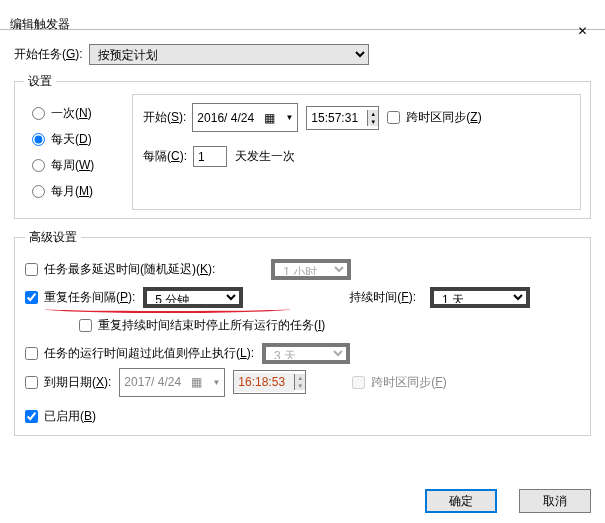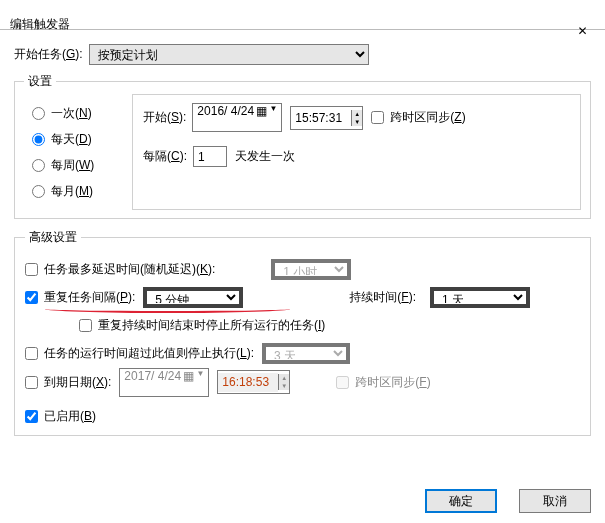--- a/index.html
+++ b/index.html
@@ -23,21 +23,21 @@
     fieldset { border: 1px solid #d0d0d0; margin: 0 0 10px 0; padding-top:4px; }
     legend { padding: 0 4px; }
 
     .cols { display: flex; gap: 12px; }
     .radios { width: 96px; padding: 6px 4px 6px 8px; }
     .radios label { display: flex; align-items: center; gap: 6px; height: 26px; }
     .radios input { margin: 0; }
 
     .startbox { flex: 1; border: 1px solid #d0d0d0; padding: 8px 10px; }
     .startbox .row { margin-bottom: 14px; }
-    .datebox { display: inline-flex; align-items: flex-start; border: 1px solid #7a7a7a; height: 29px; padding: 0 4px; gap: 2px; }
+    .datebox { display: inline-flex; align-items: center; border: 1px solid #7a7a7a; height: 29px; padding: 0 4px; gap: 10px; }
     .spin { display: inline-flex; align-items: center; border: 1px solid #7a7a7a; height: 24px; }
     .spin input { border: none; height: 19px; width: 60px; }
     .spin .btns { display: flex; flex-direction: column; }
     .spin .btns span { font-size: 6px; line-height: 8px; padding: 0 2px; background: #e6e6e6; border-left: 1px solid #7a7a7a; cursor: pointer; }
     .smallnum { width: 34px; text-align: left; }
 
     .chk { display: flex; align-items: center; gap: 6px; }
     .chk input { margin: 0; }
 
     .advanced { margin-top: 6px; }

